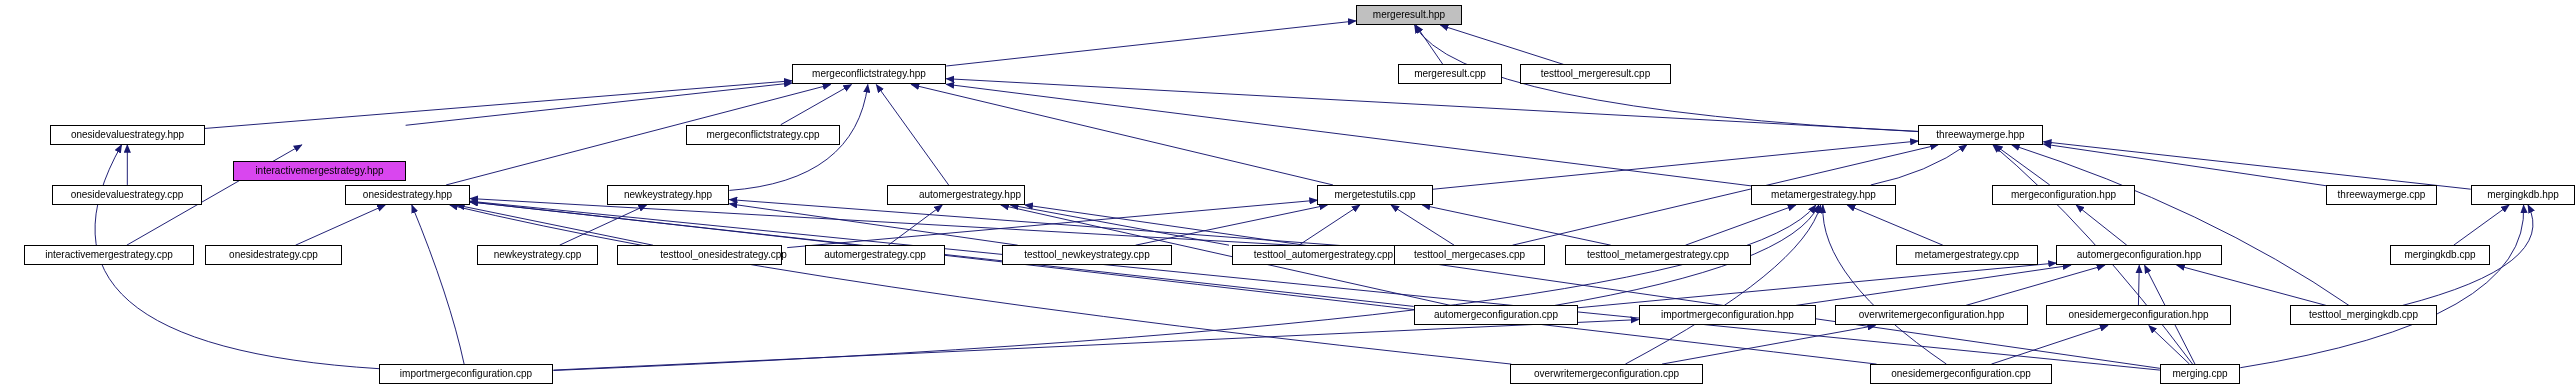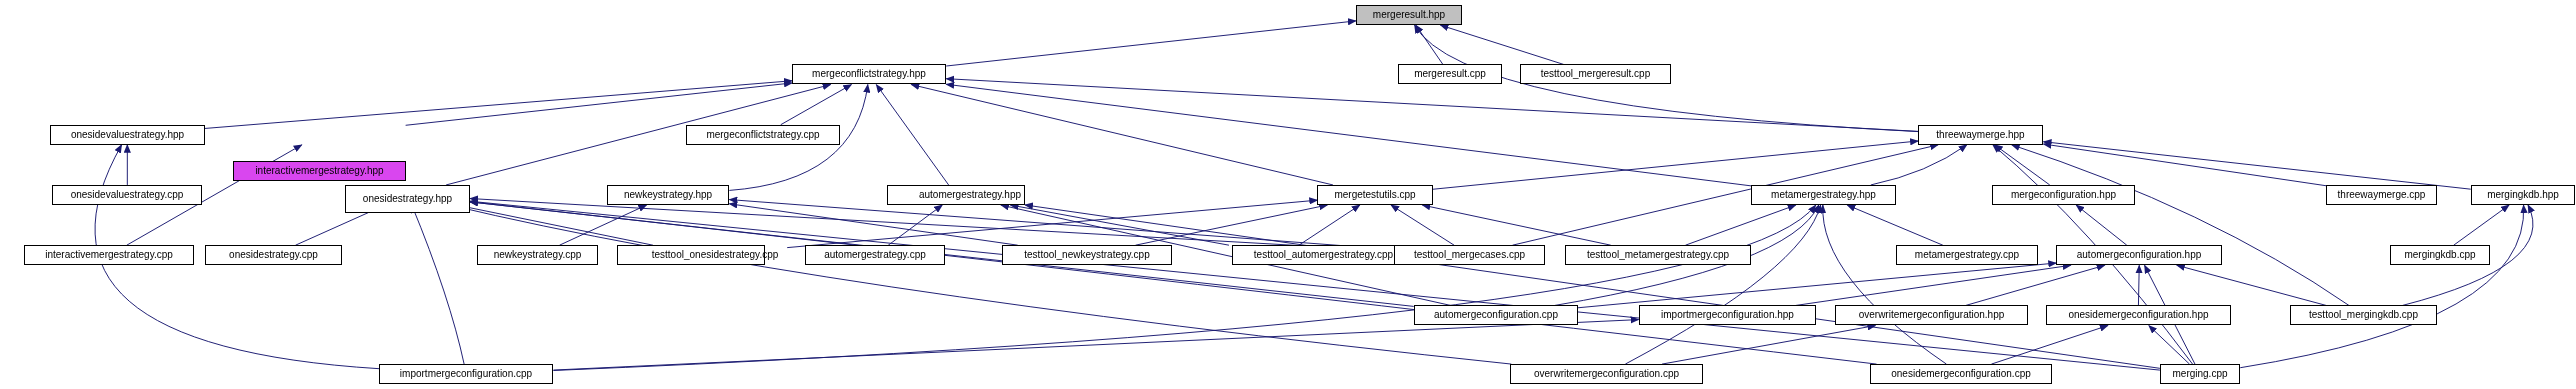--- a/index.html
+++ b/index.html
@@ -117,32 +117,32 @@
   <div id="node-layer">
       <div class="node root" style="left: 1356px; top: 4.8px; width: 106px; height: 20px;">mergeresult.hpp</div>
       <div class="node" style="left: 792px; top: 64px; width: 154px; height: 20px; background: rgb(255, 255, 255);">mergeconflictstrategy.hpp</div>
       <div class="node" style="left: 1398px; top: 64px; width: 104px; height: 20px; background: rgb(255, 255, 255);">mergeresult.cpp</div>
       <div class="node" style="left: 1520px; top: 64px; width: 151px; height: 20px; background: rgb(255, 255, 255);">testtool_mergeresult.cpp</div>
       <div class="node" style="left: 50px; top: 125px; width: 155px; height: 20px; background: rgb(255, 255, 255);">onesidevaluestrategy.hpp</div>
       <div class="node" style="left: 233px; top: 125px; width: 173px; height: 20px; background: #d946ef; margin-top: 36px;">interactivemergestrategy.hpp</div>
       <div class="node" style="left: 686px; top: 125px; width: 154px; height: 20px; background: rgb(255, 255, 255);">mergeconflictstrategy.cpp</div>
       <div class="node" style="left: 1918px; top: 125px; width: 125px; height: 20px; background: rgb(255, 255, 255);">threewaymerge.hpp</div>
       <div class="node" style="left: 52px; top: 185px; width: 150px; height: 20px; background: rgb(255, 255, 255);">onesidevaluestrategy.cpp</div>
-      <div class="node" style="left: 345px; top: 185px; width: 125px; height: 28px; background: rgb(255, 255, 255);">onesidestrategy.hpp</div>
+      <div class="node" style="left: 345px; top: 185px; width: 125px; height: 20px; background: rgb(255, 255, 255);">onesidestrategy.hpp</div>
       <div class="node" style="left: 607px; top: 185px; width: 122px; height: 20px; background: rgb(255, 255, 255);">newkeystrategy.hpp</div>
       <div class="node" style="left: 887px; top: 185px; width: 138px; height: 20px; background: rgb(255, 255, 255); padding-left: 28px;">automergestrategy.hpp</div>
       <div class="node" style="left: 1317px; top: 185px; width: 116px; height: 20px; background: rgb(255, 255, 255);">mergetestutils.cpp</div>
       <div class="node" style="left: 1751px; top: 185px; width: 145px; height: 20px; background: rgb(255, 255, 255);">metamergestrategy.hpp</div>
       <div class="node" style="left: 1992px; top: 185px; width: 143px; height: 20px; background: rgb(255, 255, 255);">mergeconfiguration.hpp</div>
       <div class="node" style="left: 2326px; top: 185px; width: 111px; height: 20px; background: rgb(255, 255, 255);">threewaymerge.cpp</div>
       <div class="node" style="left: 2471px; top: 185px; width: 104px; height: 20px; background: rgb(255, 255, 255);">mergingkdb.hpp</div>
       <div class="node" style="left: 24px; top: 245px; width: 170px; height: 20px; background: rgb(255, 255, 255);">interactivemergestrategy.cpp</div>
       <div class="node" style="left: 205px; top: 245px; width: 137px; height: 20px; background: rgb(255, 255, 255);">onesidestrategy.cpp</div>
       <div class="node" style="left: 477px; top: 245px; width: 121px; height: 20px; background: rgb(255, 255, 255);">newkeystrategy.cpp</div>
-      <div class="node" style="left: 617px; top: 245px; width: 148px; height: 20px; background: rgb(255, 255, 255); padding-left: 48px;">testtool_onesidestrategy.cpp</div>
+      <div class="node" style="left: 617px; top: 245px; width: 165px; height: 20px; background: rgb(255, 255, 255); padding-left: 48px;">testtool_onesidestrategy.cpp</div>
       <div class="node" style="left: 805px; top: 245px; width: 140px; height: 20px; background: rgb(255, 255, 255);">automergestrategy.cpp</div>
       <div class="node" style="left: 1002px; top: 245px; width: 170px; height: 20px; background: rgb(255, 255, 255);">testtool_newkeystrategy.cpp</div>
       <div class="node" style="left: 1232px; top: 245px; width: 183px; height: 20px; background: rgb(255, 255, 255);">testtool_automergestrategy.cpp</div>
       <div class="node" style="left: 1394px; top: 245px; width: 151px; height: 20px; background: rgb(255, 255, 255);">testtool_mergecases.cpp</div>
       <div class="node" style="left: 1565px; top: 245px; width: 186px; height: 20px; background: rgb(255, 255, 255);">testtool_metamergestrategy.cpp</div>
       <div class="node" style="left: 1896px; top: 245px; width: 142px; height: 20px; background: rgb(255, 255, 255);">metamergestrategy.cpp</div>
       <div class="node" style="left: 2056px; top: 245px; width: 166px; height: 20px; background: rgb(255, 255, 255);">automergeconfiguration.hpp</div>
       <div class="node" style="left: 2390px; top: 245px; width: 100px; height: 20px; background: rgb(255, 255, 255);">mergingkdb.cpp</div>
       <div class="node" style="left: 1414px; top: 305px; width: 164px; height: 20px; background: rgb(255, 255, 255);">automergeconfiguration.cpp</div>
       <div class="node" style="left: 1639px; top: 305px; width: 177px; height: 20px; background: rgb(255, 255, 255);">importmergeconfiguration.hpp</div>

